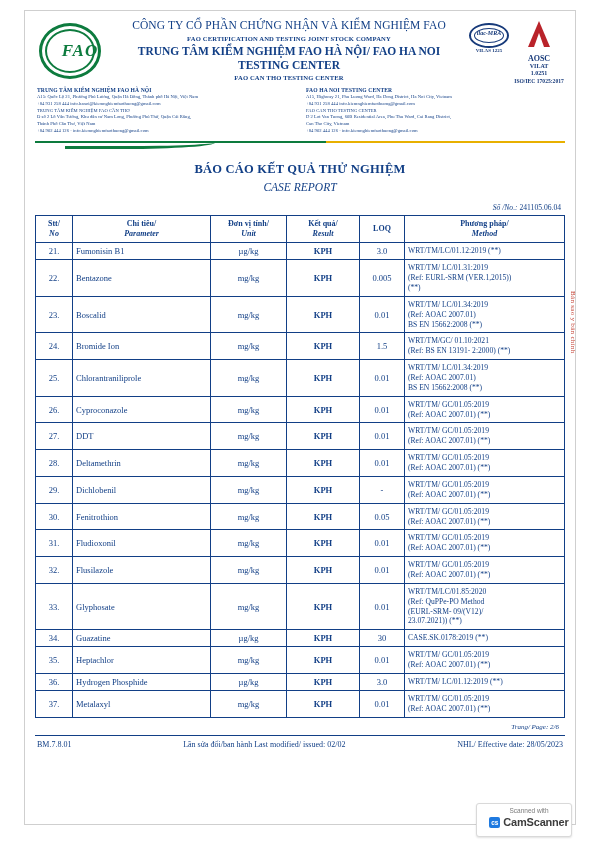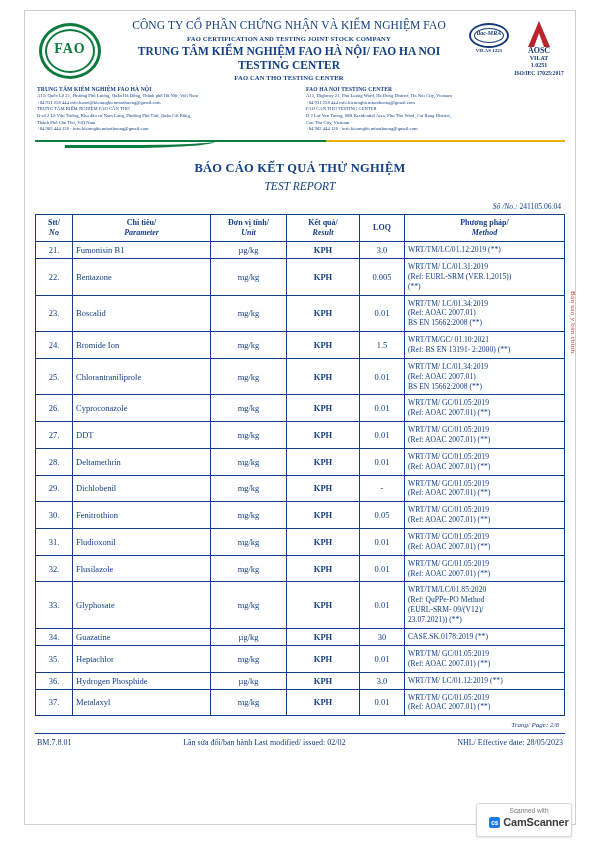--- a/index.html
+++ b/index.html
@@ -20,22 +20,22 @@
   }
   .logo-fao .ring{
     position:absolute;left:4px;top:2px;width:62px;height:56px;border-radius:50%;
     border:3px solid #0d7b3e;box-sizing:border-box;
   }
   .logo-fao .ring2{
     position:absolute;left:10px;top:8px;width:50px;height:44px;border-radius:50%;
     border:2px solid #0d7b3e;box-sizing:border-box;
   }
   .logo-fao .fao-txt{
-    position:absolute;left:0;top:20px;width:70px;text-align:center;color:#0d7b3e;
-    font-size:14px;font-weight:bold;letter-spacing:1px;
+    position:absolute;left:10px;top:20px;width:70px;text-align:center;color:#0d7b3e;
+    font-size:17px;font-weight:bold;letter-spacing:1px;font-style:italic;
   }
   .hdr-center{flex:1 1 auto;text-align:center;padding:0 4px;}
   .co-name{
     font-size:11.5px;font-weight:normal;color:#123f86;letter-spacing:.1px;line-height:1.2;
   }
   .co-name-en{
     font-size:6.6px;font-weight:bold;color:#123f86;margin-top:2px;letter-spacing:.15px;
   }
   .center-name{
     font-size:11.5px;font-weight:bold;color:#123f86;margin-top:3px;line-height:1.2;
@@ -75,21 +75,21 @@
   .aosc .a-shape:before{
     content:"";position:absolute;left:12px;top:0;width:0;height:0;
     border-left:11px solid transparent;border-right:11px solid transparent;
     border-bottom:26px solid #b9232a;
   }
   .aosc .a-shape:after{
     content:"";position:absolute;left:18px;top:12px;width:0;height:0;
     border-left:5px solid transparent;border-right:5px solid transparent;
     border-bottom:14px solid #fff;
   }
-  .aosc .t1{font-size:8px;font-weight:bold;color:#173a7a;line-height:1;}
+  .aosc .t1{font-size:8px;font-weight:bold;color:#173a7a;line-height:1;margin-top:8px;}
   .aosc .t2{font-size:6px;font-weight:bold;color:#173a7a;line-height:1.2;}
   .aosc .t3{font-size:5.6px;font-weight:bold;color:#173a7a;margin-top:1px;}
   .addr-block{
     display:flex;gap:10px;margin-top:3px;padding-left:2px;
   }
   .addr-col{flex:1 1 50%;}
   .addr-title{
     font-size:5.6px;font-weight:bold;color:#123f86;letter-spacing:.1px;margin-bottom:1px;
   }
   .addr-line{
@@ -238,21 +238,21 @@
         </div>
       </div>
 
       <div class="ribbon">
         <div class="bar"></div>
         <div class="swoosh"></div>
       </div>
     </div>
 
     <div class="title-vn">BÁO CÁO KẾT QUẢ THỬ NGHIỆM</div>
-    <div class="title-en">TEST REPORT</div>
+    <div class="title-en">CASE REPORT</div>
     <div class="sono">
       <i>Số /No.:</i>
       <span>241105.06.04</span>
     </div>
 
     <table class="rep">
       <thead>
         <tr>
           <th class="h-no">
             <span>Stt/</span>

